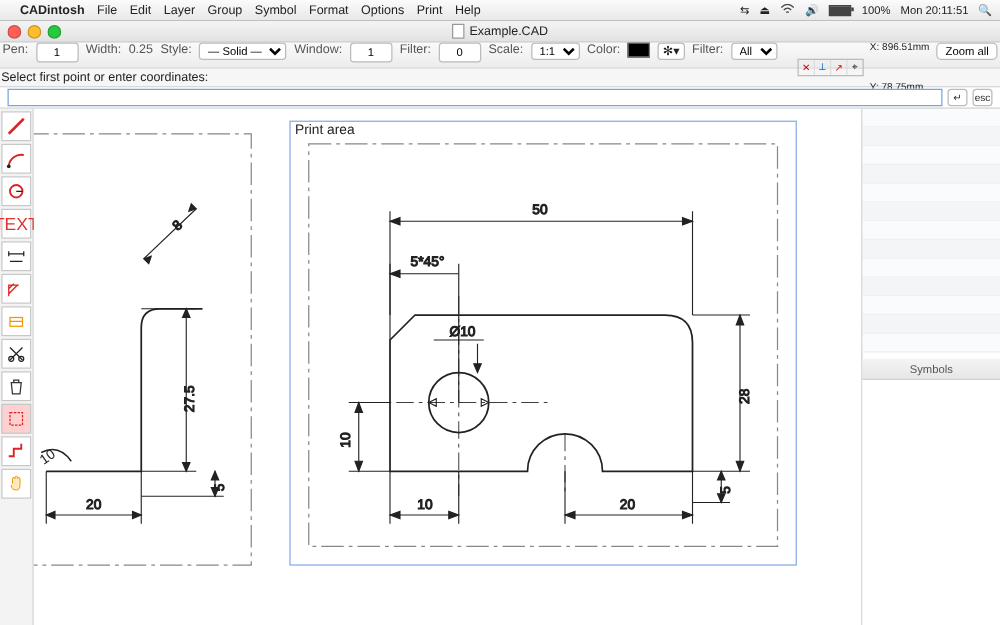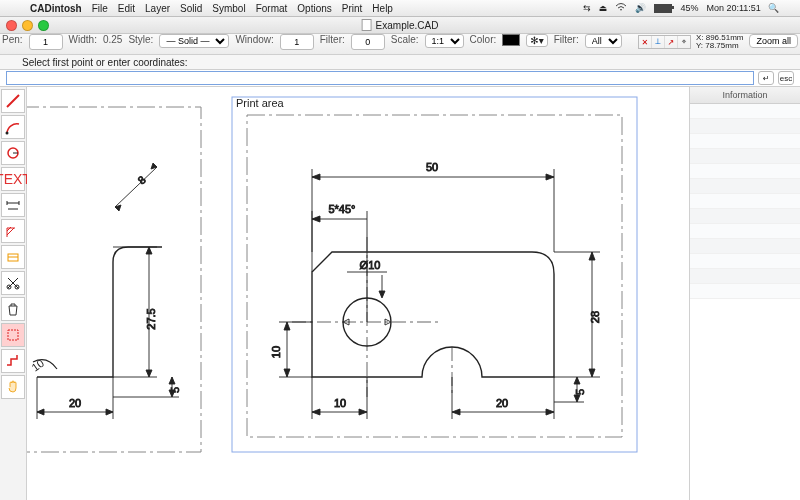--- a/index.html
+++ b/index.html
@@ -1,17 +1,17 @@
 <!DOCTYPE html>
 <html><head>
 <meta charset="utf-8">
 <style>
 html,body{margin:0;padding:0;font-family:"Lucida Grande","Helvetica Neue",Arial,sans-serif;font-size:10px;color:#222;background:#fff;width:800px;height:500px;overflow:hidden;}
 
-.mac-menubar{height:16px;background:linear-gradient(#fbfbfb,#e8e8e8);border-bottom:1px solid #bfbfbf;display:flex;align-items:center;padding:0 20px;gap:10px;}
+.mac-menubar{height:16px;background:linear-gradient(#fbfbfb,#e8e8e8);border-bottom:1px solid #bfbfbf;display:flex;align-items:center;padding:0 6px;gap:10px;}
 .mac-menubar .apple{font-size:12px;}
 .mac-menubar .app{font-weight:bold;}
 .mac-menubar .spacer{flex:1;}
 .mac-menubar .right{display:flex;align-items:center;gap:8px;font-size:9px;}
 .mac-menubar .batt{display:inline-block;width:16px;height:7px;border:1px solid #444;position:relative;}
 .mac-menubar .batt::after{content:"";position:absolute;right:-3px;top:1px;width:2px;height:3px;background:#444;}
 .mac-menubar .batt i{position:absolute;left:0;top:0;bottom:0;width:100%;background:#444;}
 
 .doc-titlebar{height:16px;background:linear-gradient(#f4f4f4,#e2e2e2);border-bottom:1px solid #c8c8c8;display:flex;align-items:center;position:relative;}
 .traffic{display:flex;gap:5px;margin-left:6px;}
@@ -24,24 +24,24 @@
 .toolbar .lbl{color:#555;}
 .toolbar select,.toolbar input{font-size:9px;height:14px;border:1px solid #bbb;border-radius:3px;background:#fff;padding:0 2px;}
 .toolbar .num{width:28px;text-align:center;}
 .toolbar .color-swatch{width:16px;height:10px;background:#000;border:1px solid #777;}
 .toolbar .gear{font-size:10px;padding:0 3px;border:1px solid #bbb;border-radius:3px;background:#fff;}
 .toolbar .grow{flex:1;}
 .toolbar .coordbox{display:flex;align-items:center;font-size:8px;gap:3px;}
 .toolbar .coord-icons{display:flex;border:1px solid #bbb;}
 .toolbar .coord-icons span{width:12px;height:12px;display:flex;align-items:center;justify-content:center;font-size:8px;border-right:1px solid #ddd;}
 .toolbar .coord-icons span:last-child{border-right:none;}
-.toolbar .xy{display:flex;flex-direction:column;line-height:8px;margin-left:2px;}
+.toolbar .xy{display:flex;flex-direction:column;line-height:8px;margin-left:2px;gap:24px;}
 .toolbar .zoom-btn{border:1px solid #bbb;border-radius:4px;background:#fff;padding:1px 6px;font-size:9px;margin-left:auto;}
 
-.status-row{height:14px;border-bottom:1px solid #cfcfcf;display:flex;align-items:center;padding:0 22px;background:#f6f6f6;}
+.status-row{height:14px;border-bottom:1px solid #cfcfcf;display:flex;align-items:center;padding:0 1px;background:#f6f6f6;}
 .coord-row{height:16px;border-bottom:1px solid #cfcfcf;display:flex;align-items:center;padding:0 6px;gap:4px;background:#fff;}
 .coord-row input{flex:1;border:1px solid #7aa3e0;height:12px;font-size:9px;padding:0 2px;}
 .coord-row .mini{width:14px;height:12px;border:1px solid #bbb;border-radius:3px;background:#fff;font-size:8px;display:flex;align-items:center;justify-content:center;}
 
 .main{display:flex;height:calc(500px - 16px - 16px - 20px - 14px - 16px);position:relative;}
 .toolpalette{width:26px;background:#f3f3f3;border-right:1px solid #d0d0d0;display:flex;flex-direction:column;align-items:center;padding-top:2px;gap:2px;}
 .toolpalette .tool{width:22px;height:22px;border:1px solid #c8c8c8;background:#fff;display:flex;align-items:center;justify-content:center;font-size:12px;cursor:pointer;}
 .toolpalette .tool.txt{color:#e03030;font-weight:normal;font-size:14px;}
 .canvas{flex:1;background:#fff;overflow:hidden;}
 .sidepanel{width:110px;border-left:1px solid #d0d0d0;display:flex;flex-direction:column;}
@@ -56,40 +56,40 @@
 </style>
 </head>
 <body>
 
 <div class="mac-menubar">
   <span class="apple"></span>
   <span class="app">CADintosh</span>
   <span>File</span>
   <span>Edit</span>
   <span>Layer</span>
-  <span>Solid</span>
+  <span>Group</span>
   <span>Symbol</span>
   <span>Format</span>
   <span>Options</span>
   <span>Print</span>
   <span>Help</span>
   <span class="spacer"></span>
   <span class="right">
     <span>⇆</span>
     <span>⏏</span>
     <span>
       <svg width="12" height="9" viewBox="0 0 12 9">
           <path d="M1 3 Q6 -2 11 3 M3 5 Q6 2 9 5 M5 7 Q6 6 7 7" stroke="#444" fill="none" stroke-width="1"></path>
         </svg>
     </span>
     <span>🔊</span>
     <span class="batt">
         <i></i>
       </span>
-    <span>45%</span>
+    <span>100%</span>
     <span>Mon 20:11:51</span>
     <span>🔍</span>
   </span>
 </div>
 
 <div class="doc-titlebar">
   <div class="traffic">
     <span class="tl-close"></span>
     <span class="tl-min"></span>
     <span class="tl-max"></span>
@@ -335,31 +335,31 @@
           <line x1="345" y1="280" x2="345" y2="305"></line>
             <line x1="322" y1="305" x2="352" y2="305"></line>
           <path d="M345 280 l-3 7 h6 z M345 305 l-3 -7 h6 z" fill="#222"></path>
           <text x="352" y="295" transform="rotate(-90 352 295)" text-anchor="middle">5</text>
         </g>
       </g>
     </svg>
   </div>
 
   <div class="sidepanel">
-    <div class="panel-title">Information</div>
     <div class="info-list">
       <div></div>
         <div></div>
         <div></div>
         <div></div>
         <div></div>
         <div></div>
         <div></div>
         <div></div>
         <div></div>
         <div></div>
         <div></div>
         <div></div>
         <div></div>
     </div>
+    <div class="panel-title">Symbols</div>
     <div class="symbols-body"></div>
   </div>
 </div>
 
 </body></html>

